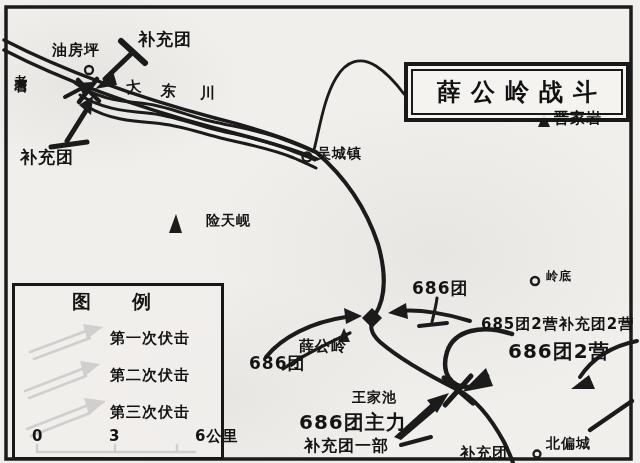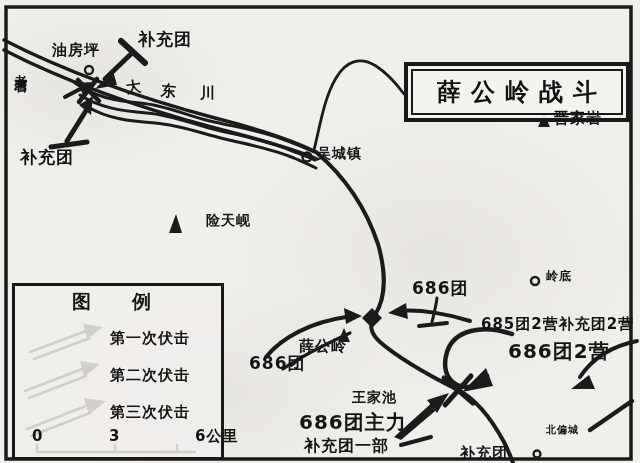--- a/index.html
+++ b/index.html
@@ -186,15 +186,15 @@
 
   <div class="lbl" style="left:249px;top:354px;font-size:17px;">686团</div>
   <div class="lbl" style="left:412px;top:279px;font-size:17px;">686团</div>
   <div class="lbl" style="left:481px;top:316px;font-size:15px;">685团2营补充团2营</div>
   <div class="lbl" style="left:508px;top:340px;font-size:20px;">686团2营</div>
 
   <div class="lbl" style="left:352px;top:390px;font-size:14px;">王家池</div>
   <div class="lbl" style="left:299px;top:411px;font-size:20px;">686团主力</div>
   <div class="lbl" style="left:304px;top:437px;font-size:16px;">补充团一部</div>
   <div class="lbl" style="left:460px;top:445px;font-size:15px;">补充团</div>
-  <div class="lbl" style="left:546px;top:424px;font-size:10px;">北偏城</div>
+  <div class="lbl" style="left:546px;top:436px;font-size:14px;">北偏城</div>
 
 </div>
 
 </body></html>

